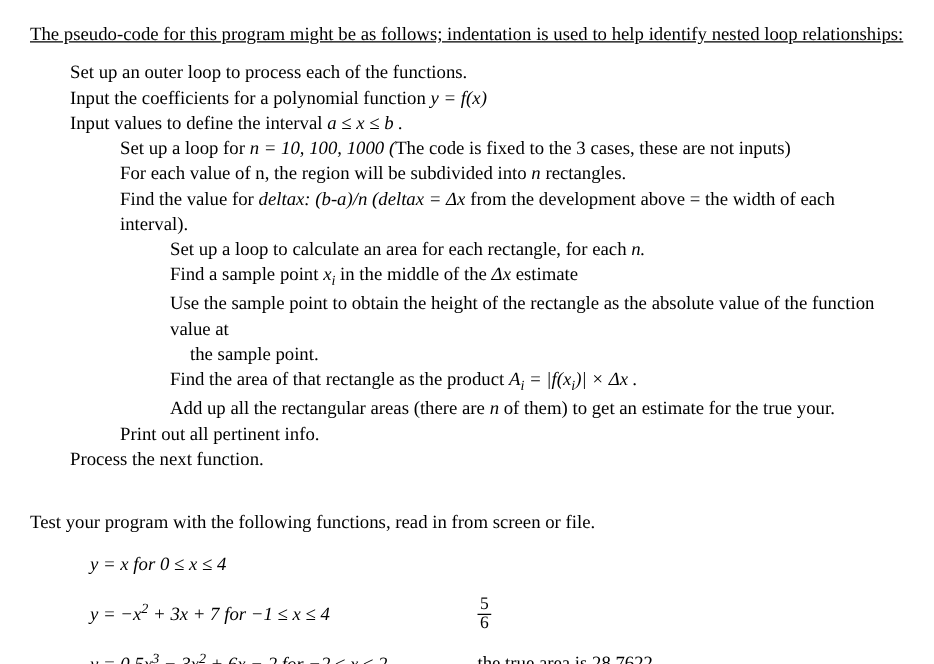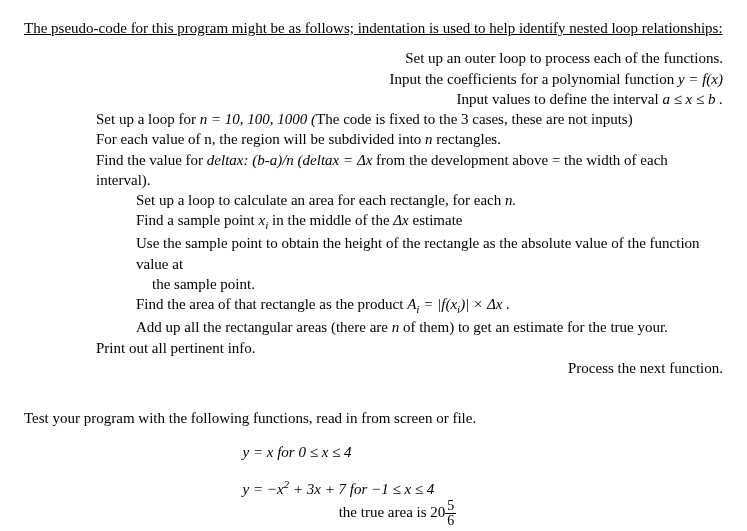--- a/index.html
+++ b/index.html
@@ -6,27 +6,27 @@
     body {
       font-family: "Times New Roman", Times, serif;
       font-size: 15px;
       color: #000;
       background: #fff;
       padding: 18px 24px;
       width: 747px;
       line-height: 1.35;
     }
     .intro { margin-bottom: 10px; text-decoration: underline; }
-    .indent-1 { margin-left: 32px; text-align: right; }
+    .indent-1 { margin-left: 32px; }
     .indent-2 { margin-left: 72px; }
     .indent-3 { margin-left: 112px; }
     .indent-33 { margin-left: 128px; }
     .italic { font-style: italic; }
     .section-gap { margin-top: 30px; margin-bottom: 14px; }
-    .eqrow { margin-left: 48px; margin-top: 14px; display: flex; align-items: center; flex-direction: column; }
+    .eqrow { margin-left: 48px; margin-top: 14px; display: flex; align-items: center; }
     .eqleft { width: 310px; }
     .frac {
       display: inline-block;
       vertical-align: middle;
       text-align: center;
       font-size: 14px;
       line-height: 1;
     }
     .frac .num { display: block; border-bottom: 1px solid #000; padding: 0 2px; }
     .frac .den { display: block; padding: 0 2px; }
@@ -81,21 +81,21 @@
   <span class="eqleft italic">
     <span>y = x   for   </span><span>0 ≤ x ≤ 4</span>
   </span>
 </div>
 
 <div class="eqrow">
   <span class="eqleft italic">
     <span>y = −x</span><sup>2</sup><span> + 3x + 7   for   −</span><span>1 ≤ x ≤ 4</span>
   </span>
   <span>
-    <span>the true area is 20</span><span class="frac"><span class="num">5</span><span class="den">6</span></span>
+    <span class="frac"><span class="num">5</span><span class="den">6</span></span>
   </span>
 </div>
 
 <div class="eqrow">
   <span class="eqleft italic">
     <span>y = </span><span>0.5x</span><sup>3</sup><span> − 3x</span><sup>2</sup><span> + 6x − 2  for   −</span><span>2 ≤ x ≤ 2</span>
   </span>
   <span>the true area is 28.7622</span>
 </div>
 

